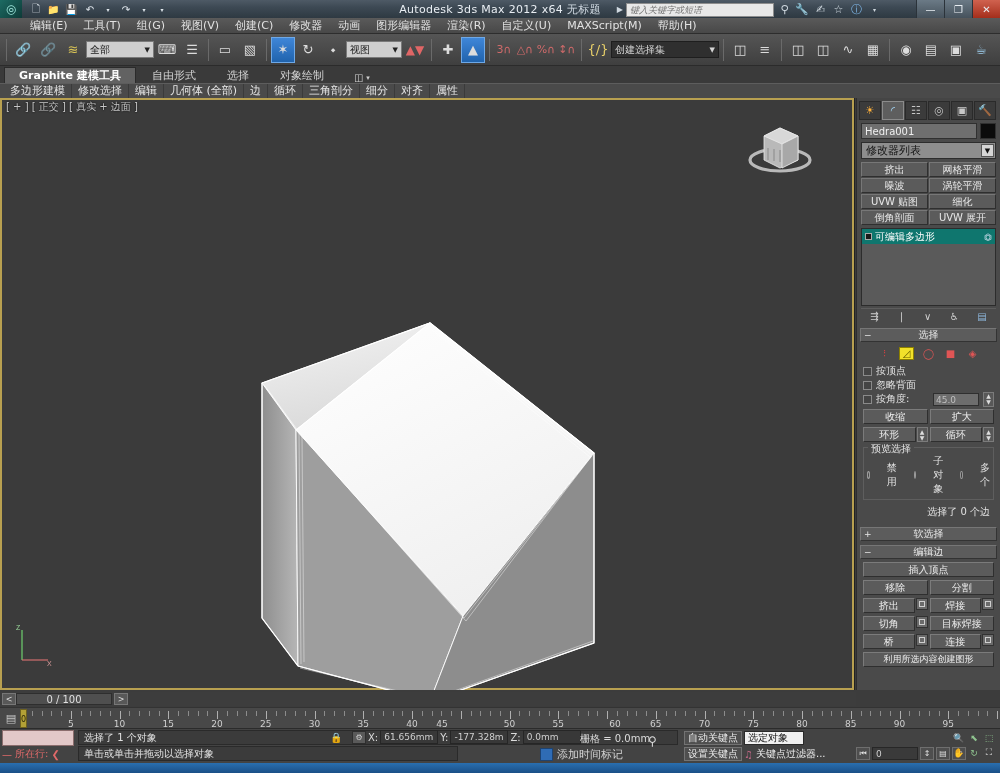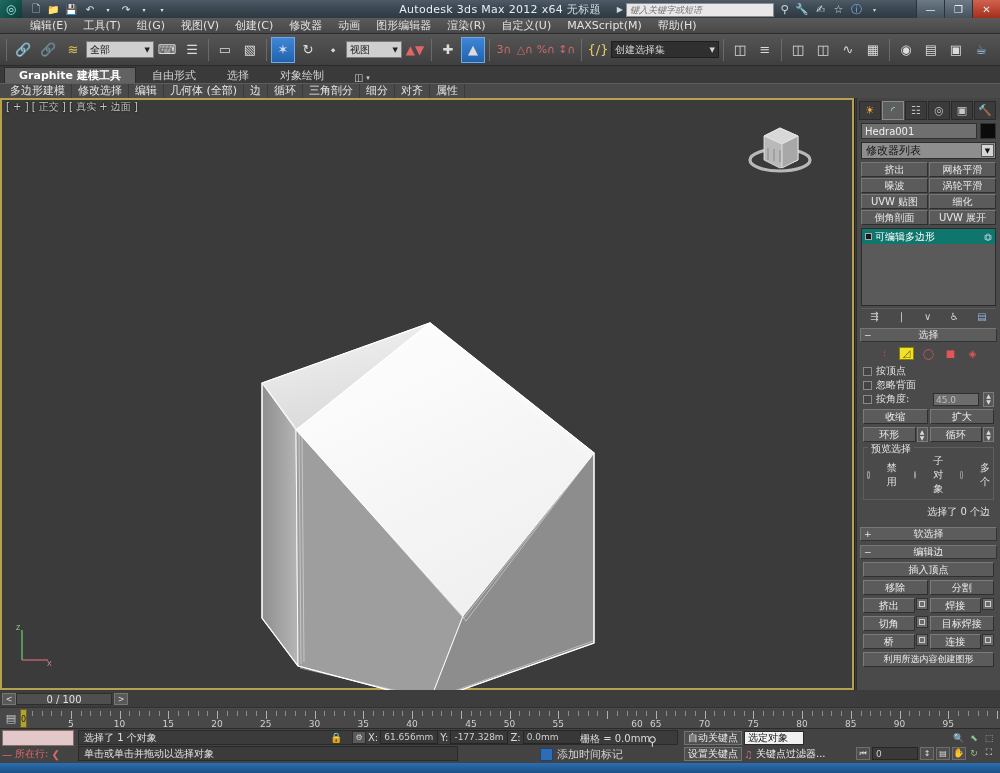--- a/index.html
+++ b/index.html
@@ -828,24 +828,24 @@
         <div class="tick min" style="left: 965.25px;"></div>
         <div class="tick maj" style="left: 975px;"></div>
         <div class="tlabel" style="left: 48.75px;">5</div>
         <div class="tlabel" style="left: 97.5px;">10</div>
         <div class="tlabel" style="left: 146.25px;">15</div>
         <div class="tlabel" style="left: 195px;">20</div>
         <div class="tlabel" style="left: 243.75px;">25</div>
         <div class="tlabel" style="left: 292.5px;">30</div>
         <div class="tlabel" style="left: 341.25px;">35</div>
         <div class="tlabel" style="left: 390px;">40</div>
-        <div class="tlabel" style="left: 449px; text-align: right;">45</div>
+        <div class="tlabel" style="left: 420px; text-align: right;">45</div>
         <div class="tlabel" style="left: 487.5px;">50</div>
         <div class="tlabel" style="left: 536.25px;">55</div>
-        <div class="tlabel" style="left: 615px;">60</div>
+        <div class="tlabel" style="left: 593px;">60</div>
         <div class="tlabel" style="left: 633.75px;">65</div>
         <div class="tlabel" style="left: 682.5px;">70</div>
         <div class="tlabel" style="left: 731.25px;">75</div>
         <div class="tlabel" style="left: 780px;">80</div>
         <div class="tlabel" style="left: 828.75px;">85</div>
         <div class="tlabel" style="left: 877.5px;">90</div>
         <div class="tlabel" style="left: 926.25px;">95</div>
       </div>
     <div class="slider-handle">
         <span>0</span>

